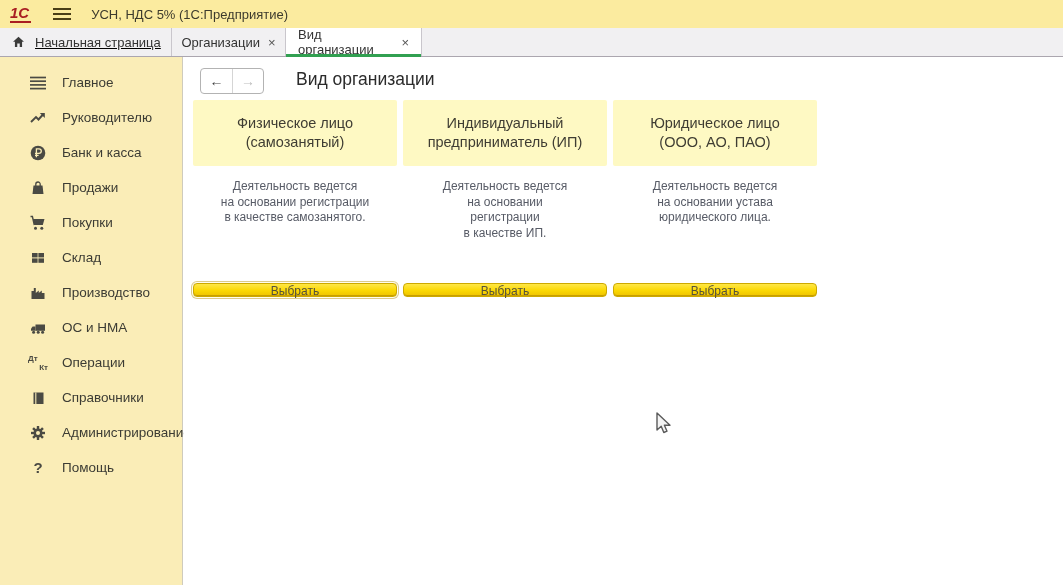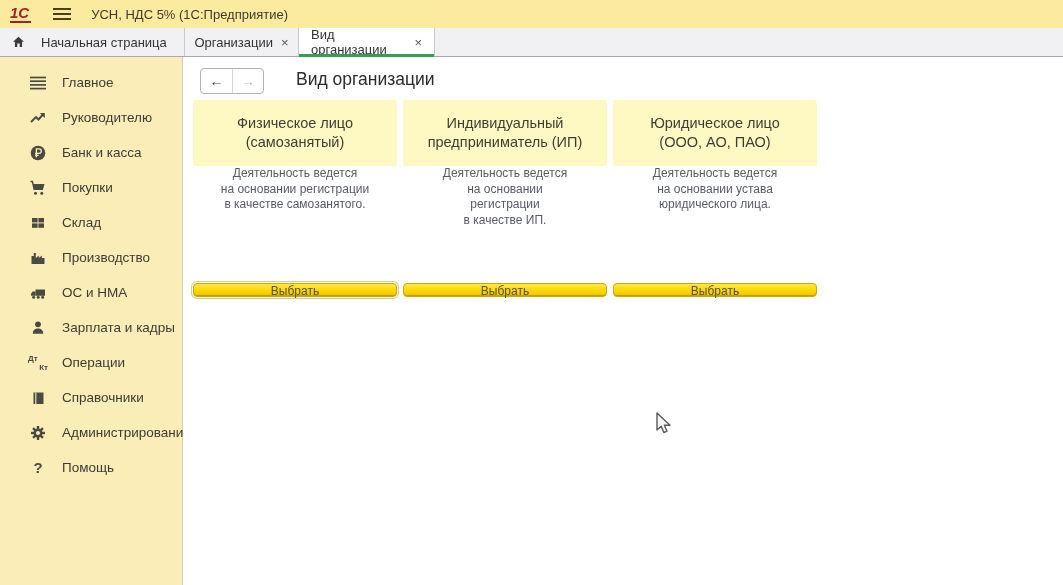--- a/index.html
+++ b/index.html
@@ -12,22 +12,22 @@
   .logo { margin-left:10px; color:#A91E22; font-weight:bold; font-size:15px;
     font-style:italic; border-bottom:2px solid #A91E22; line-height:16px; padding:0 2px 0 0; }
   .hamburger { margin-left:22px; width:18px; height:12px; display:flex;
     flex-direction:column; justify-content:space-between; cursor:pointer; }
   .hamburger span { display:block; height:1.8px; background:#4a3f17; }
   .win-title { margin-left:20px; font-size:13px; color:#3c3a2d; }
 
   
   .tabbar { position:absolute; left:0; top:28px; width:1063px; height:29px;
     background:#F1F0F2; border-bottom:1px solid #ABA6AF; display:flex; }
-  .hometab { width:185px; display:flex; align-items:center; gap:15px;
-    padding-left:11px; border-right:1px solid #C9C6CC; cursor:pointer; }
+  .hometab { width:172px; display:flex; align-items:center; gap:9px;
+    padding-left:11px; border-right:1px solid #C9C6CC; cursor:pointer;text-decoration:underline; }
   .tab { display:flex; align-items:center; justify-content:center; gap:8px;
     border-right:1px solid #C9C6CC; font-size:13px; color:#333; cursor:pointer;
     position:relative; padding:4px 12px; }
   .tab.t1 { width:114px; }
   .tab.t2 { width:136px; background:#fff; }
   .tab .close { color:#555; font-size:13px; cursor:pointer; }
   .tab-underline { position:absolute; left:0; right:0; bottom:-1px; height:3px;
     background:#31A051; }
   .hometab .label { font-size:13px; color:#333; }
 
@@ -56,21 +56,21 @@
   .navbtn.back { color:#3f3f3f; }
   .navbtn.fwd { color:#BDBDBD; border-left:1px solid #D5D5D5; }
   .page-title { position:absolute; left:112px; top:12px; font-size:17.5px;
     color:#2b2b2b; }
 
   .columns { position:absolute; left:9px; top:43px; display:flex; gap:6px; }
   .col { width:204px; height:197px; display:flex; flex-direction:column; }
   .card { height:66px; background:#fef9c3; border-radius:2px; display:flex;
     align-items:center; justify-content:center; text-align:center;
     font-size:14.5px; line-height:19px; color:#3f3d33; white-space:pre-line; }
-  .desc { text-align:center; font-size:12px; line-height:15.5px;
+  .desc { margin-top:13px; text-align:center; font-size:12px; line-height:15.5px;
     color:#575b66; white-space:pre-line; }
   .choose { margin-top:auto; height:14px; border:1px solid #CDA900;
     border-radius:4px; font-family:"Liberation Sans", sans-serif;
     background:linear-gradient(#FFE747, #FBD802 55%, #EFC400);
     box-shadow:inset 0 -1px 0 rgba(150,110,0,.45);
     font-size:12px; color:#55513a; cursor:pointer; }
   .choose.focused { box-shadow:0 0 0 1px #FFFDF0, 0 0 0 2px #DCCB8B,
     inset 0 -1px 0 rgba(150,110,0,.45); }
 
   .cursor { position:absolute; left:653px; top:411px; width:22px; height:26px;
@@ -138,20 +138,29 @@
   <div class="side-item">
     <span class="side-ico">
       <svg width="18" height="18" viewBox="0 0 18 18">
         <circle cx="9" cy="9" r="7.3" fill="#4a4a43"></circle>
         <path d="M7.4 13.2 V4.8 H10 a2.3 2.3 0 0 1 0 4.6 H6 M6 11.3 H9.6" fill="none" stroke="#FAEDB7" stroke-width="1.3"></path>
       </svg>
     </span>
     <span class="side-label">Банк и касса</span>
   </div>
 
+  <div class="side-item">
+    <span class="side-ico">
+      <svg width="18" height="18" viewBox="0 0 18 18">
+        <path d="M4.5 6.5 H13.5 L14.5 15 H3.5 Z" fill="#4a4a43"></path>
+        <path d="M6.8 7 V5.2 a2.2 2.2 0 0 1 4.4 0 V7" fill="none" stroke="#4a4a43" stroke-width="1.3"></path>
+      </svg>
+    </span>
+    <span class="side-label">Продажи</span>
+  </div>
 
   <div class="side-item">
     <span class="side-ico">
       <svg width="18" height="18" viewBox="0 0 18 18">
         <path d="M4 5 H15.5 L13.8 11 H5.3 Z" fill="#4a4a43"></path>
         <path d="M1.5 2.5 H3.4 L5.3 11" fill="none" stroke="#4a4a43" stroke-width="1.4"></path>
         <circle cx="6.5" cy="14.3" r="1.5" fill="#4a4a43"></circle>
         <circle cx="12.8" cy="14.3" r="1.5" fill="#4a4a43"></circle>
       </svg>
     </span>
@@ -187,29 +196,20 @@
         <rect x="6.5" y="5.5" width="9.5" height="6.3" fill="#4a4a43"></rect>
         <path d="M6.5 7.5 H3.6 L2 9.7 V11.8 H6.5 Z" fill="#4a4a43"></path>
         <circle cx="4.6" cy="13.2" r="1.5" fill="#4a4a43"></circle>
         <circle cx="9.2" cy="13.2" r="1.5" fill="#4a4a43"></circle>
         <circle cx="13.6" cy="13.2" r="1.5" fill="#4a4a43"></circle>
       </svg>
     </span>
     <span class="side-label">ОС и НМА</span>
   </div>
 
-  <div class="side-item">
-    <span class="side-ico">
-      <svg width="18" height="18" viewBox="0 0 18 18">
-        <circle cx="9" cy="5.3" r="2.9" fill="#4a4a43"></circle>
-        <path d="M3.8 14.8 C3.8 11.2 6 9.6 9 9.6 C12 9.6 14.2 11.2 14.2 14.8 Z" fill="#4a4a43"></path>
-      </svg>
-    </span>
-    <span class="side-label">Зарплата и кадры</span>
-  </div>
 
   <div class="side-item">
     <span class="side-ico">
       <span class="dtkt">
         <span class="t">Дт</span>
         <span class="b">Кт</span>
       </span>
     </span>
     <span class="side-label">Операции</span>
   </div>

